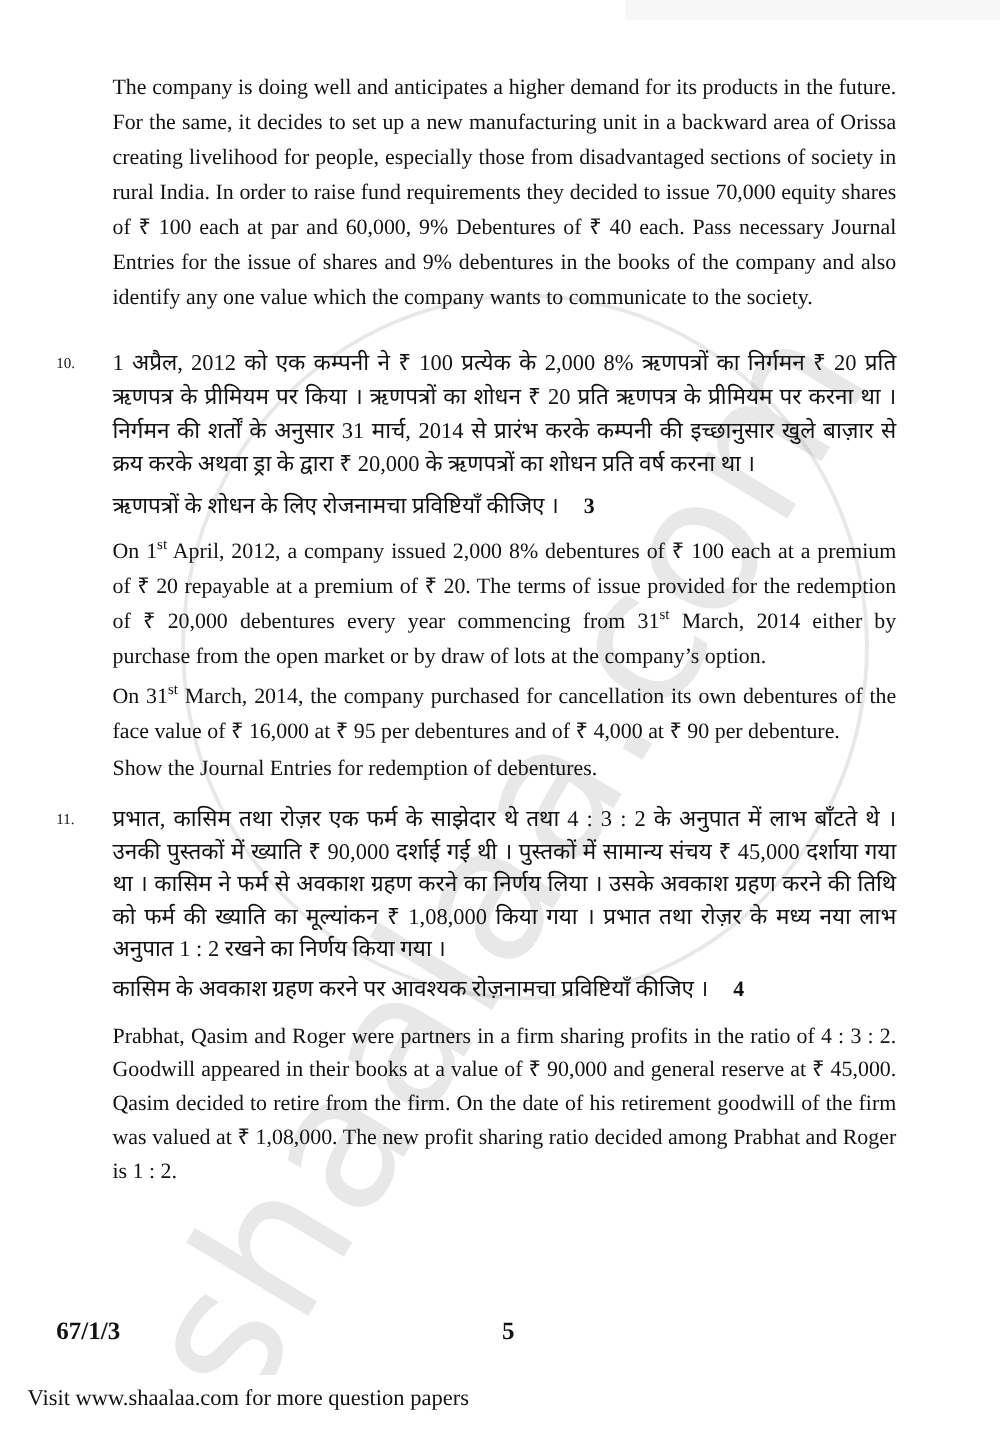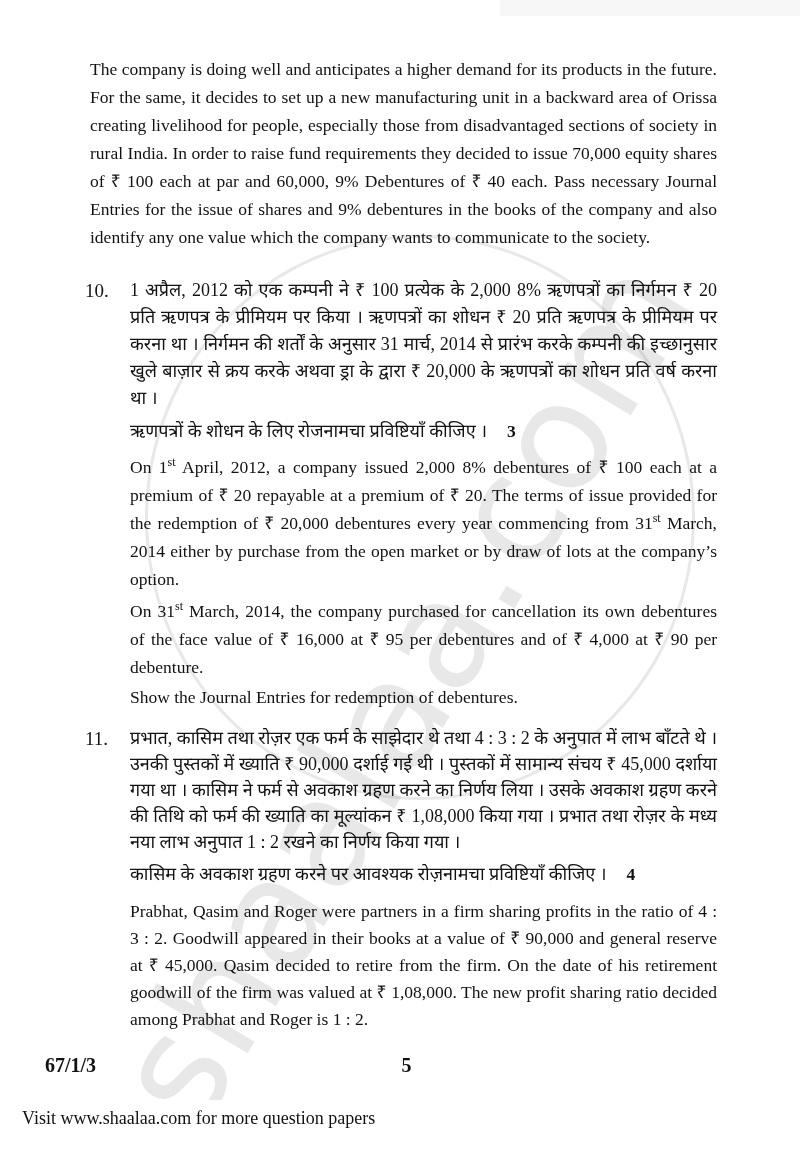--- a/index.html
+++ b/index.html
@@ -49,21 +49,21 @@
   }
   .en  { font-size:17.5px; line-height:28px; text-align:justify; }
   .en.tight { line-height:27px; }
   .hi  { font-size:18px; text-align:justify; }
   .hi10 { line-height:27px; }
   .hi11 { line-height:26px; }
   .intro { margin:0 27px 26px 45px; }
   .qrow { display:flex; align-items:flex-start; }
   .qrow.q10 { margin-top:0; }
   .qrow.q11 { margin-top:14px; }
-  .qnum { width:45px; flex:0 0 45px; font-size:19px; line-height:27px;margin-left:40px; }
+  .qnum { width:45px; flex:0 0 45px; font-size:12px; line-height:27px; }
   .qbody { flex:1; min-width:0; }
   .qbody .para { padding-right:27px; }
   .mt4 { margin-top:4px; } .mt6 { margin-top:6px; } .mt8 { margin-top:8px; }
   .mt10 { margin-top:10px; } .mt2 { margin-top:2px; }
   .instr-row {
     display:flex; align-items:flex-start;
   }
   .instr-row .hi { padding-right:20px; }
   .mark { font-weight:bold; font-size:17.5px; line-height:27px; }
   sup { font-size:12px; vertical-align:super; line-height:0; }

